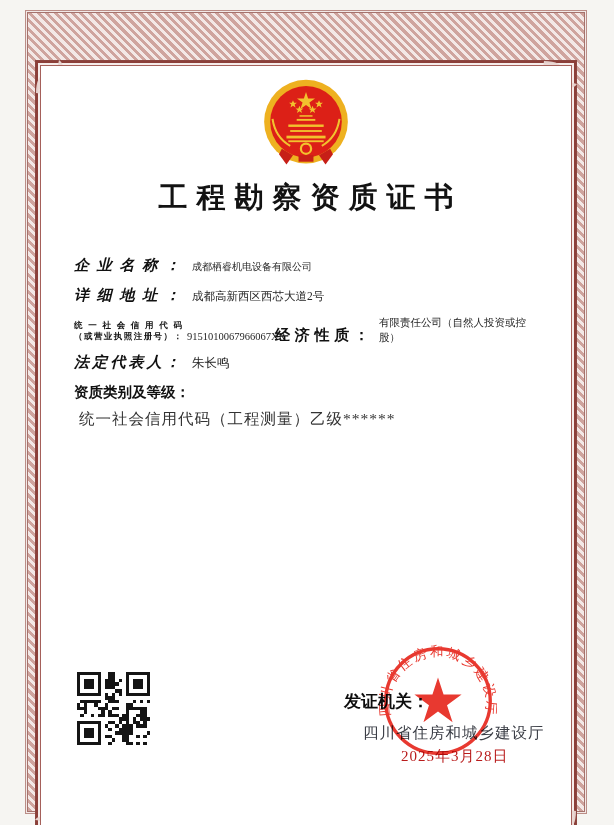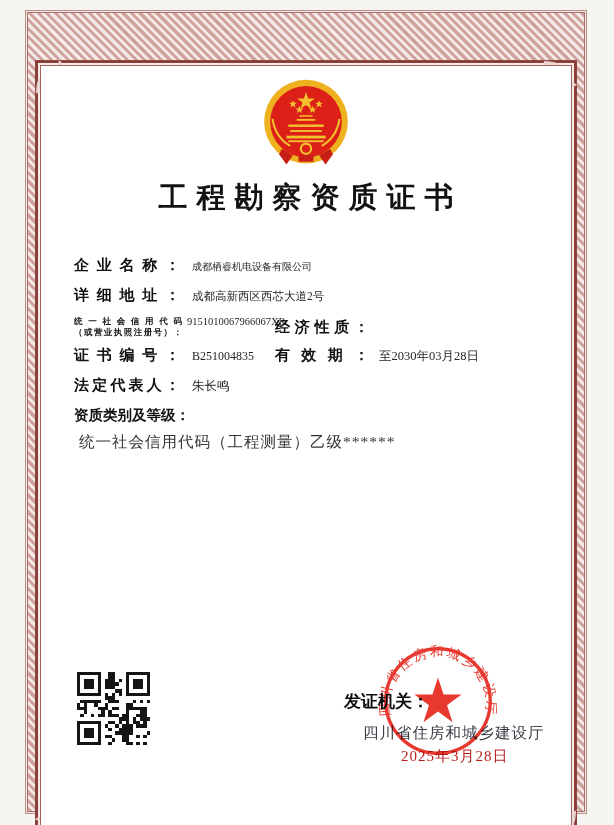--- a/index.html
+++ b/index.html
@@ -31,36 +31,36 @@
   .orn.bl{left:-4px;bottom:-4px;transform:rotate(270deg);}
 
   
   .emblem{position:absolute;left:50%;top:12px;transform:translateX(-50%);width:93px;height:93px;}
   .cert-title{position:absolute;top:112px;left:0;width:100%;text-align:center;
     font-size:29px;font-weight:700;color:#121212;letter-spacing:9px;text-indent:9px;}
 
   .fields{position:absolute;left:33px;right:14px;top:190px;color:#1c1c1c;}
   .row{display:flex;align-items:baseline;margin-bottom:11px;}
   .lbl{display:inline-block;width:106px;flex:0 0 106px;font-weight:700;font-size:15px;
-    color:#111;text-align:justify;text-align-last:justify;}
+    color:#111;text-align:justify;text-align-last:justify;font-style:italic;}
   .lbl-sm{display:inline-block;width:108px;flex:0 0 108px;font-weight:700;font-size:8.5px;
     line-height:1.3;color:#111;}
   .lbl-sm span{display:block;text-align:justify;text-align-last:justify;}
   .lbl2{display:inline-block;width:94px;flex:0 0 94px;font-weight:700;font-size:15px;
     color:#111;text-align:justify;text-align-last:justify;}
   .val{margin-left:12px;font-family:"Liberation Serif", serif;color:#262626;}
   .v-company{font-size:10px;}
   .v-addr{font-size:11.5px;}
   .v-code{font-size:10.5px;margin-left:5px;white-space:nowrap;}
   .v-econ{font-size:10.5px;margin-left:10px;width:162px;line-height:1.4;}
   .v-certno{font-size:12px;}
   .v-valid{font-size:12.5px;margin-left:10px;}
   .v-legal{font-size:12.5px;}
   .col-l{display:flex;align-items:baseline;width:201px;flex:0 0 201px;}
-  .col-l.mid{align-items:flex-start;}
+  .col-l.mid{align-items:flex-end;}
   .col-r{display:flex;align-items:flex-end;}
   .row.r3{align-items:center;margin-bottom:8px;}
   .grade-label{font-weight:700;font-size:14.5px;color:#111;margin:2px 0 7px 0;}
   .grade-value{font-family:"Liberation Serif", serif;font-size:15.5px;color:#333;margin-left:5px;letter-spacing:1px;}
 
   
   .qr{position:absolute;left:36px;top:606px;width:73px;height:73px;}
   .issuer-label{position:absolute;left:303px;top:624px;font-size:17px;font-weight:700;color:#0d0d0d;z-index:3;}
   .issuer-name{position:absolute;left:322px;top:657px;font-size:15.5px;color:#3a3d45;
     font-family:"Liberation Serif", serif;letter-spacing:1px;z-index:2;}
@@ -133,33 +133,24 @@
               <div class="row r3">
                 <div class="col-l mid">
                   <span class="lbl-sm">
                     <span>统一社会信用代码</span>
                     <span>（或营业执照注册号）：</span>
                   </span>
                   <span class="val v-code">9151010067966067XR</span>
                 </div>
                 <div class="col-r">
                   <span class="lbl2">经济性质：</span>
+                  <span class="val v-econ">有限责任公司（自然人投资或控股）</span>
                 </div>
               </div>
 
-              <div class="row">
-                <div class="col-l">
-                  <span class="lbl">证书编号：</span>
-                  <span class="val v-certno">B251004835</span>
-                </div>
-                <div class="col-r">
-                  <span class="lbl2">有效期：</span>
-                  <span class="val v-valid">至2030年03月28日</span>
-                </div>
-              </div>
 
               <div class="row">
                 <span class="lbl">法定代表人：</span>
                 <span class="val v-legal">朱长鸣</span>
               </div>
 
               <div class="grade-label">资质类别及等级：</div>
               <div class="grade-value">统一社会信用代码（工程测量）乙级******</div>
             </div>
 

